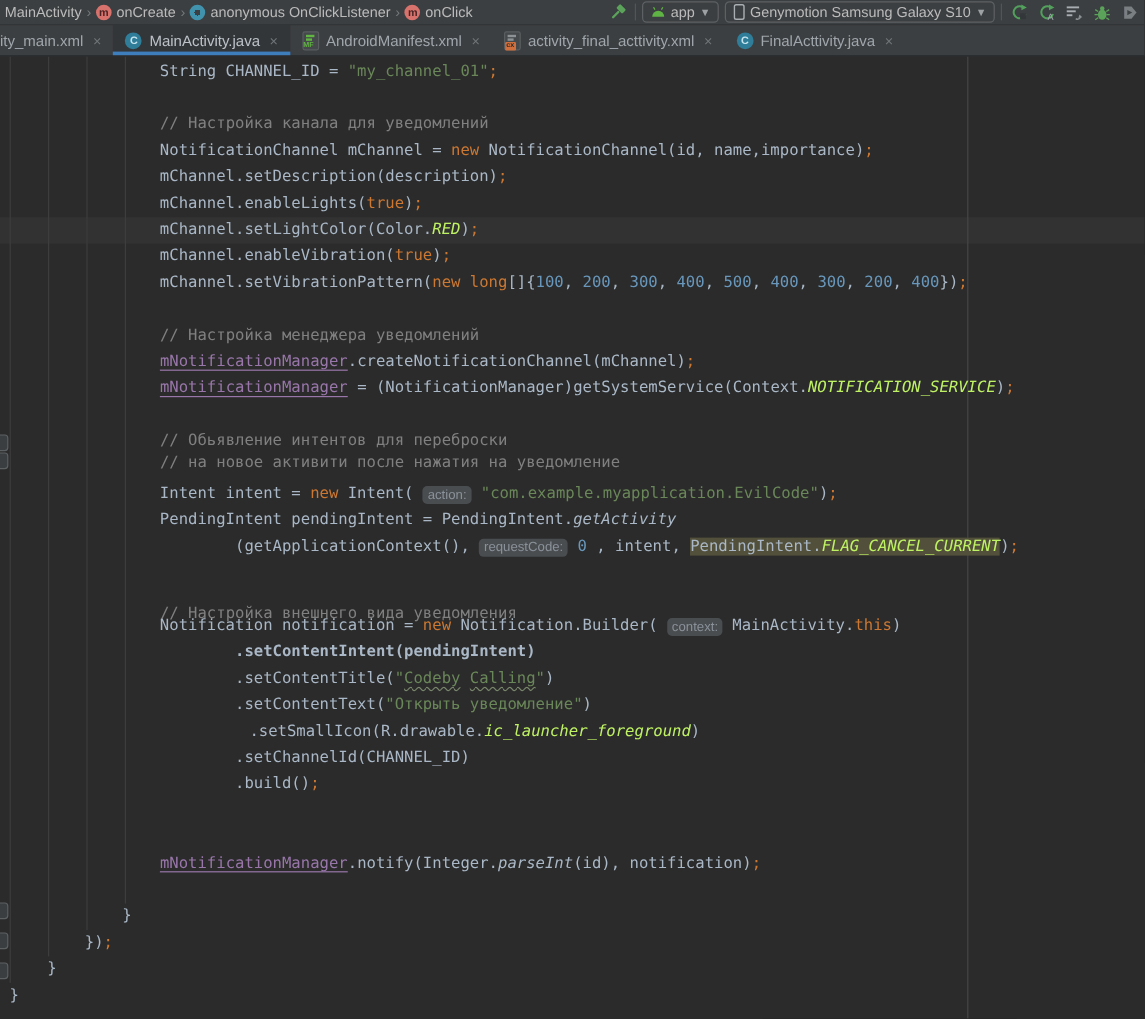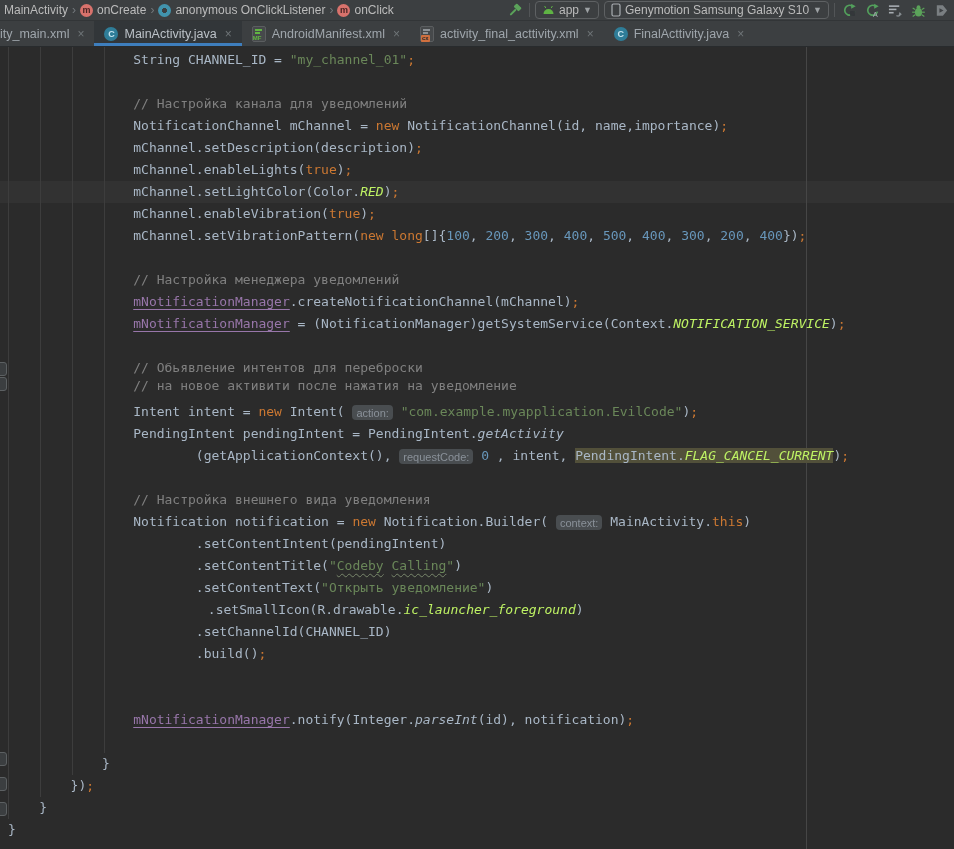--- a/index.html
+++ b/index.html
@@ -223,23 +223,23 @@
         <div class="line" style="top: 222px;"><span class="t-d">                </span><span class="t-c">// Настройка менеджера уведомлений</span></div>
         <div class="line" style="top: 244px;"><span class="t-d">                </span><span class="t-f">mNotificationManager</span><span class="t-d">.createNotificationChannel(mChannel)</span><span class="t-sc">;</span></div>
         <div class="line" style="top: 266px;"><span class="t-d">                </span><span class="t-f">mNotificationManager</span><span class="t-d"> = (NotificationManager)getSystemService(Context.</span><span class="t-ci">NOTIFICATION_SERVICE</span><span class="t-d">)</span><span class="t-sc">;</span></div>
         <div class="line" style="top: 288px;"></div>
         <div class="line" style="top: 310px;"><span class="t-d">                </span><span class="t-c">// Обьявление интентов для переброски</span></div>
         <div class="line" style="top: 328px;"><span class="t-d">                </span><span class="t-c">// на новое активити после нажатия на уведомление</span></div>
         <div class="line" style="top: 354px;"><span class="t-d">                Intent intent = </span><span class="t-k">new</span><span class="t-d"> Intent( </span><span class="t-h">action:</span><span class="t-d"> </span><span class="t-s">"com.example.myapplication.EvilCode"</span><span class="t-d">)</span><span class="t-sc">;</span></div>
         <div class="line" style="top: 376px;"><span class="t-d">                PendingIntent pendingIntent = PendingIntent.</span><span class="t-mi">getActivity</span></div>
         <div class="line" style="top: 398px;"><span class="t-d">                        (getApplicationContext(), </span><span class="t-h">requestCode:</span><span class="t-d"> </span><span class="t-n">0</span><span class="t-d"> , intent, </span><span class="t-d t-hl">PendingIntent.</span><span class="t-ci t-hl">FLAG_CANCEL_CURRENT</span><span class="t-d">)</span><span class="t-sc">;</span></div>
         <div class="line" style="top: 420px;"></div>
-        <div class="line" style="top: 442px;"><span class="t-d">                </span><span class="t-c">// Настройка внешнего вида уведомления</span></div>
+        <div class="line" style="top: 454px;"><span class="t-d">                </span><span class="t-c">// Настройка внешнего вида уведомления</span></div>
         <div class="line" style="top: 464px;"><span class="t-d">                Notification notification = </span><span class="t-k">new</span><span class="t-d"> Notification.Builder( </span><span class="t-h">context:</span><span class="t-d"> MainActivity.</span><span class="t-k">this</span><span class="t-d">)</span></div>
-        <div class="line" style="top: 486px;"><span class="t-d">                        .setContentIntent(pendingIntent)</span></div>
+        <div class="line" style="top: 486px; font-weight: bold;"><span class="t-d">                        .setContentIntent(pendingIntent)</span></div>
         <div class="line" style="top: 508px;"><span class="t-d">                        .setContentTitle(</span><span class="t-s">"</span><span class="t-s t-w">Codeby</span><span class="t-s"> </span><span class="t-s t-w">Calling</span><span class="t-s">"</span><span class="t-d">)</span></div>
         <div class="line" style="top: 530px;"><span class="t-d">                        .setContentText(</span><span class="t-s">"Открыть уведомление"</span><span class="t-d">)</span></div>
         <div class="line" style="top: 552px; padding-left: 20px;"><span class="t-d">                        .setSmallIcon(R.drawable.</span><span class="t-ci">ic_launcher_foreground</span><span class="t-d">)</span></div>
         <div class="line" style="top: 574px;"><span class="t-d">                        .setChannelId(CHANNEL_ID)</span></div>
         <div class="line" style="top: 596px;"><span class="t-d">                        .build()</span><span class="t-sc">;</span></div>
         <div class="line" style="top: 618px;"></div>
         <div class="line" style="top: 662px;"><span class="t-d">                </span><span class="t-f">mNotificationManager</span><span class="t-d">.notify(Integer.</span><span class="t-mi">parseInt</span><span class="t-d">(id), notification)</span><span class="t-sc">;</span></div>
         <div class="line" style="top: 684px;"></div>
         <div class="line" style="top: 706px;"><span class="t-d">            }</span></div>
         <div class="line" style="top: 728px;"><span class="t-d">        })</span><span class="t-sc">;</span></div>

